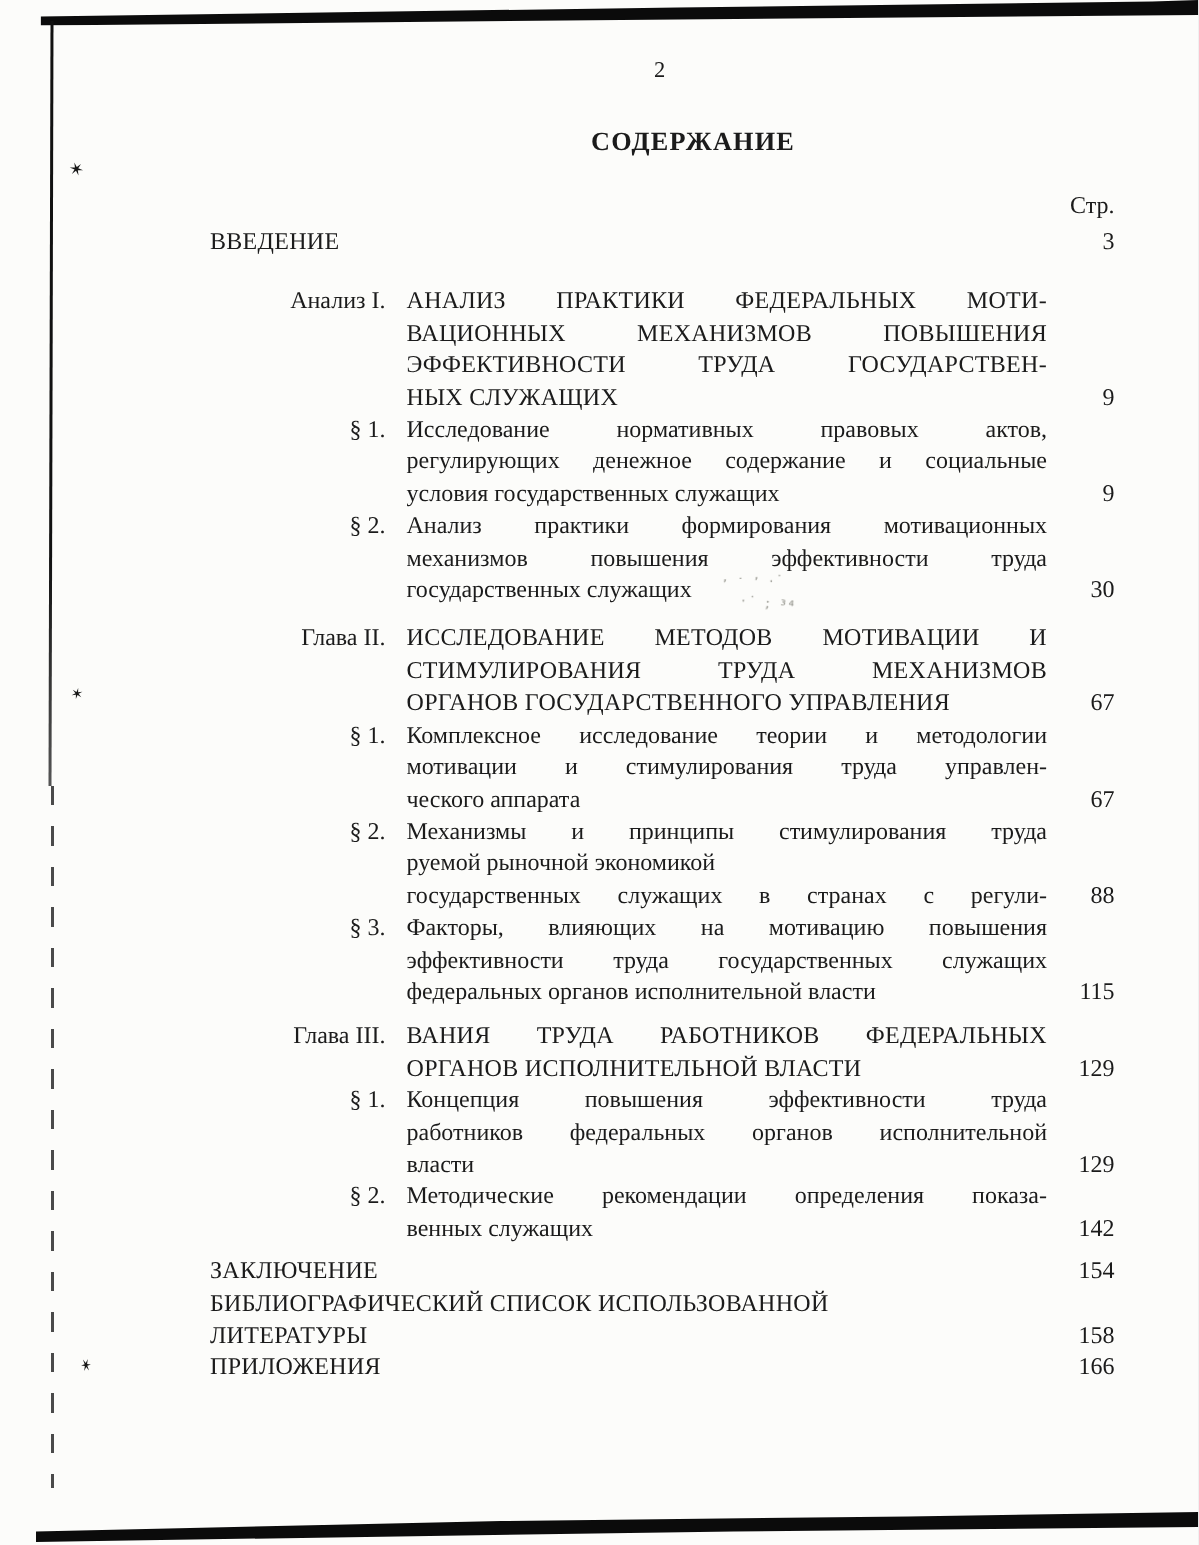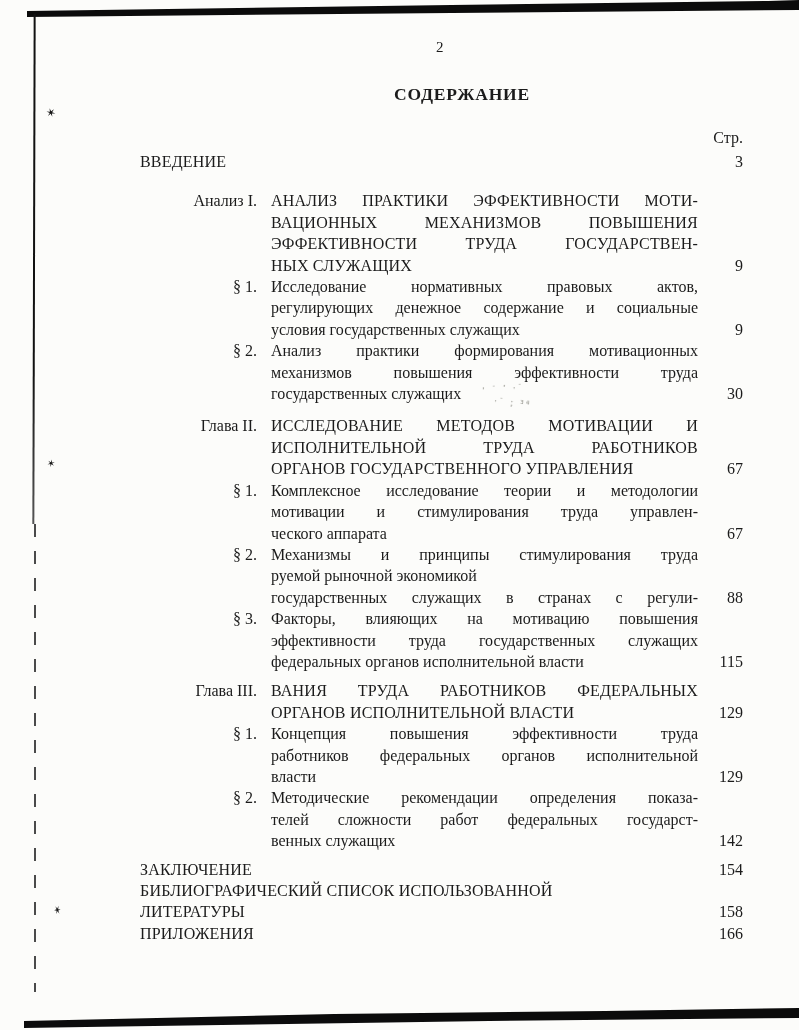--- a/index.html
+++ b/index.html
@@ -83,21 +83,21 @@
   <div class="toc">
 
     <div class="entry plain mb-intro">
       <div class="plbl">ВВЕДЕНИЕ</div>
       <div class="pg">3</div>
     </div>
 
     <div class="entry">
       <div class="lbl">Анализ I.</div>
       <div class="txt">
-        <div class="line jl caps">АНАЛИЗ ПРАКТИКИ ЭФФЕКТИВНОСТИ МОТИ-</div>
+        <div class="line jl caps">АНАЛИЗ ПРАКТИКИ ФЕДЕРАЛЬНЫХ МОТИ-</div>
         <div class="line jl caps">ВАЦИОННЫХ МЕХАНИЗМОВ ПОВЫШЕНИЯ</div>
         <div class="line jl caps">ЭФФЕКТИВНОСТИ ТРУДА ГОСУДАРСТВЕН-</div>
         <div class="line caps">НЫХ СЛУЖАЩИХ</div>
       </div>
       <div class="pg">9</div>
     </div>
 
     <div class="entry">
       <div class="lbl">§ 1.</div>
       <div class="txt">
@@ -115,21 +115,21 @@
         <div class="line jl">механизмов повышения эффективности труда</div>
         <div class="line">государственных служащих</div>
       </div>
       <div class="pg">30</div>
     </div>
 
     <div class="entry">
       <div class="lbl">Глава II.</div>
       <div class="txt">
         <div class="line jl caps">ИССЛЕДОВАНИЕ МЕТОДОВ МОТИВАЦИИ И</div>
-        <div class="line jl caps">ИСПОЛНИТЕЛЬНОЙ ТРУДА РАБОТНИКОВ</div>
+        <div class="line jl caps">СТИМУЛИРОВАНИЯ ТРУДА МЕХАНИЗМОВ</div>
         <div class="line caps">ОРГАНОВ ГОСУДАРСТВЕННОГО УПРАВЛЕНИЯ</div>
       </div>
       <div class="pg">67</div>
     </div>
 
     <div class="entry">
       <div class="lbl">§ 1.</div>
       <div class="txt">
         <div class="line jl">Комплексное исследование теории и методологии</div>
         <div class="line jl">мотивации и стимулирования труда управлен-</div>
@@ -174,21 +174,20 @@
         <div class="line jl">работников федеральных органов исполнительной</div>
         <div class="line">власти</div>
       </div>
       <div class="pg">129</div>
     </div>
 
     <div class="entry mb-end">
       <div class="lbl">§ 2.</div>
       <div class="txt">
         <div class="line jl">Методические рекомендации определения показа-</div>
-        <div class="line jl">телей сложности работ федеральных государст-</div>
         <div class="line">венных служащих</div>
       </div>
       <div class="pg">142</div>
     </div>
 
     <div class="entry plain">
       <div class="plbl">ЗАКЛЮЧЕНИЕ</div>
       <div class="pg">154</div>
     </div>
 

